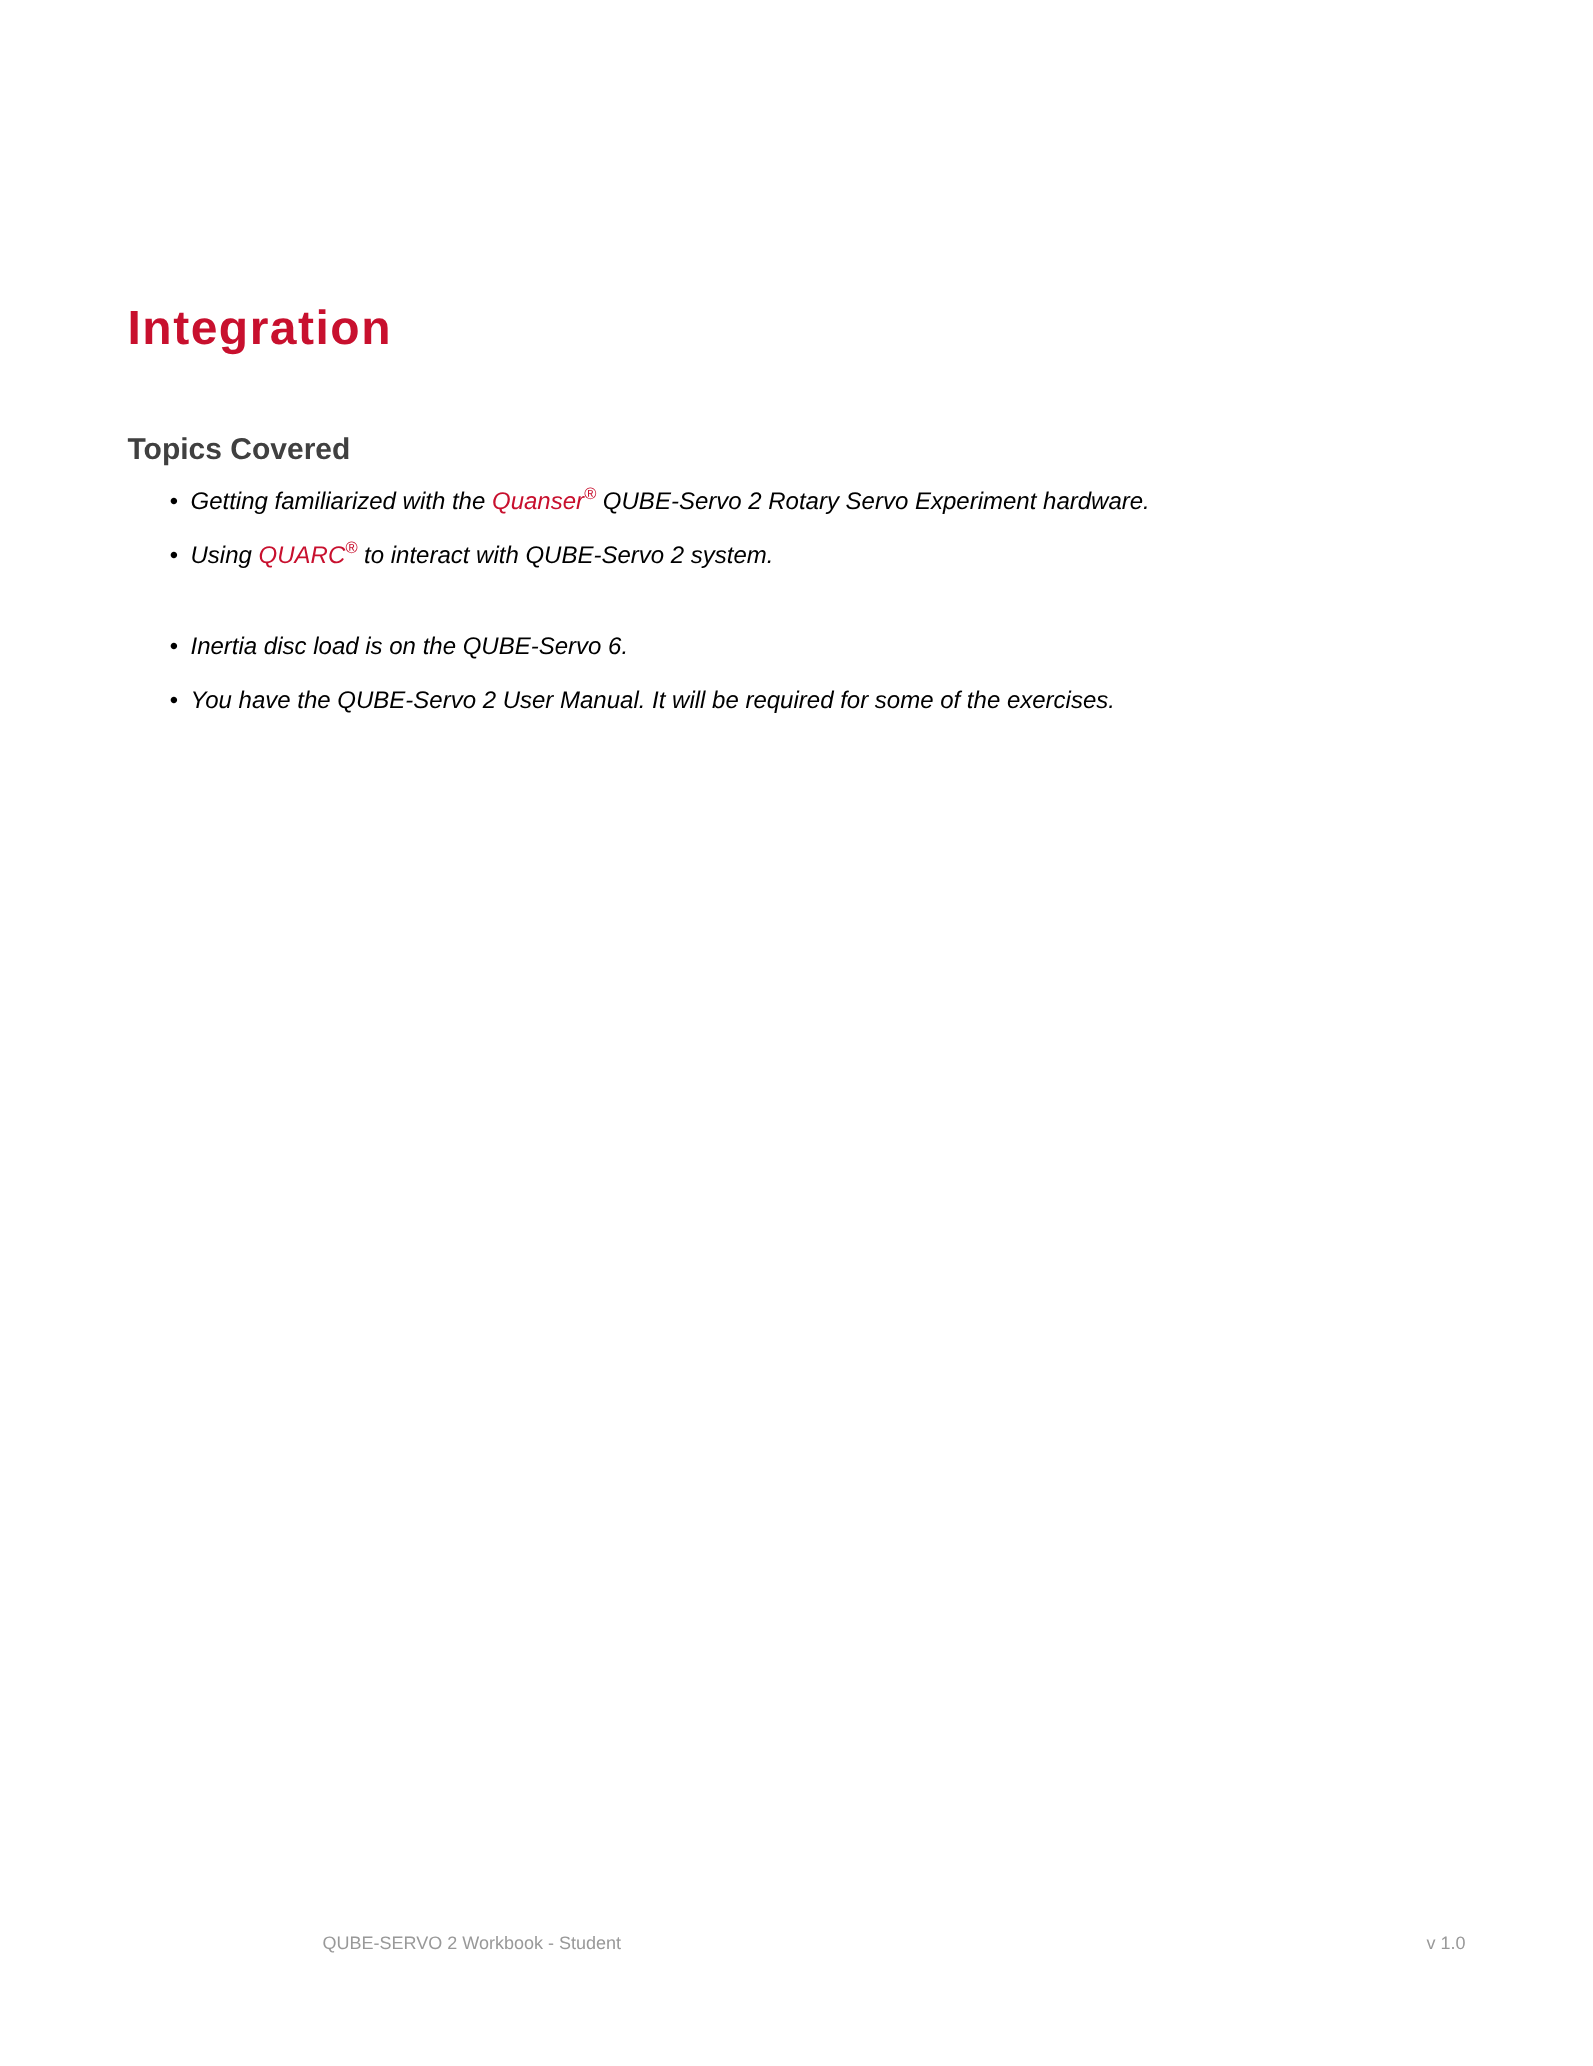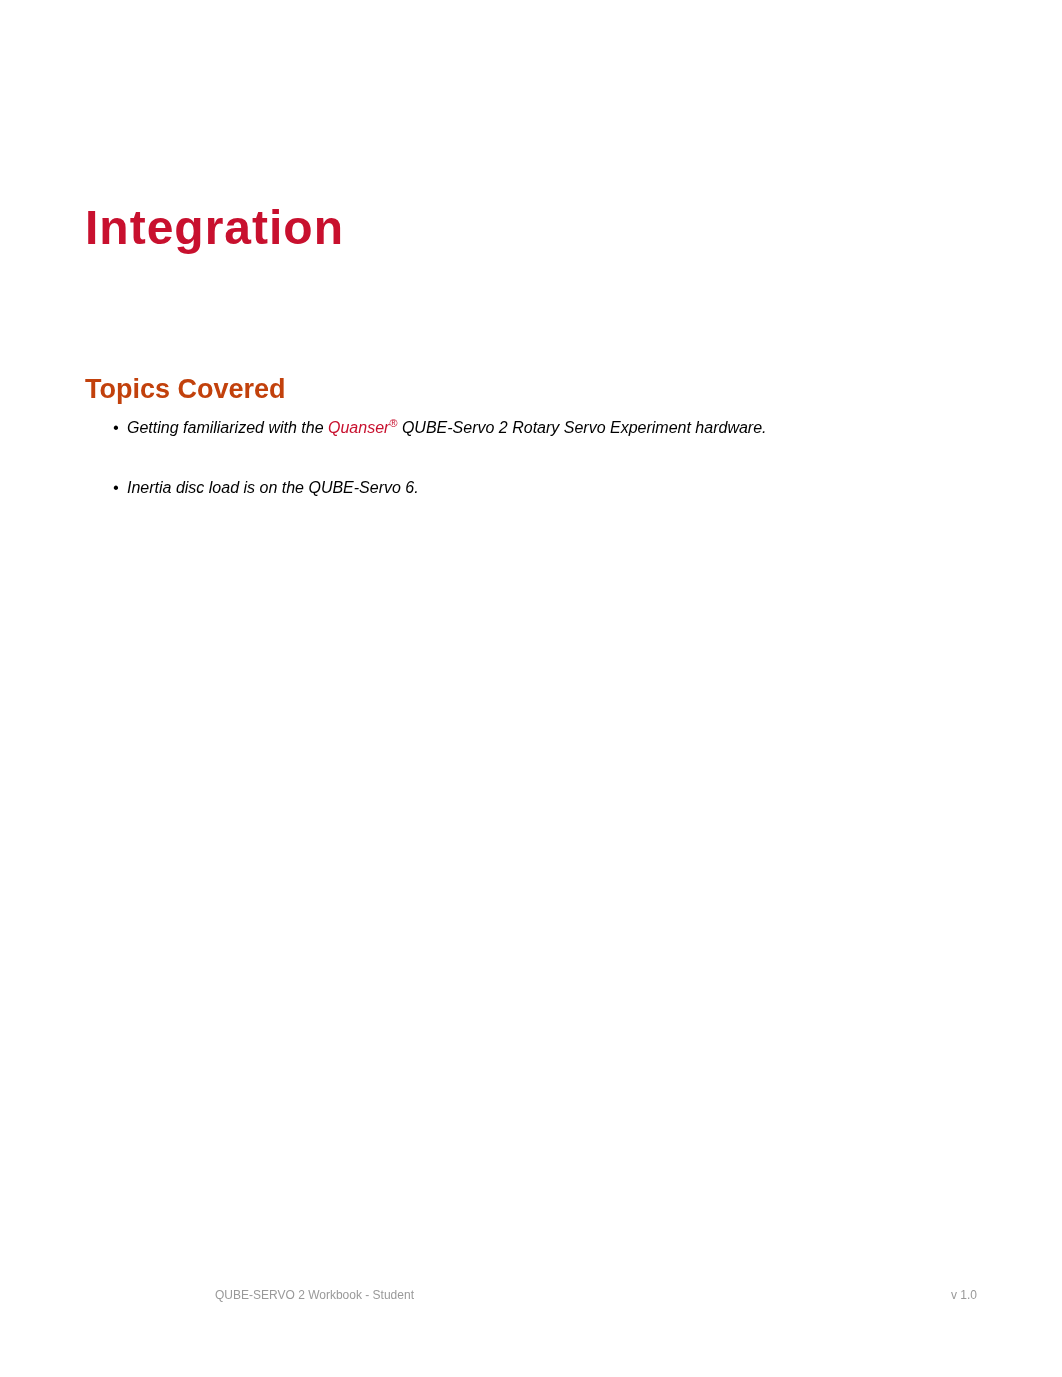--- a/index.html
+++ b/index.html
@@ -13,30 +13,30 @@
       width: 1062px;
       height: 1377px;
       position: relative;
       color: #000000;
     }
     .page {
       padding: 200px 85px 0 85px;
     }
     .main-title {
       font-family: "Arial Black", Arial, sans-serif;
-      font-size: 48px;
+      font-size: 32px;
       font-weight: 900;
       color: #c8102e;
       letter-spacing: 1px;
-      margin-bottom: 119px;
+      margin-bottom: 52px;
     }
     .section-heading {
-      font-size: 27px;
+      font-size: 20px;
       font-weight: bold;
-      color: #c2410c;
+      color: #404040;
       margin-bottom: 12px;
     }
     .bullet-list {
       list-style: none;
       margin-left: 28px;
       margin-bottom: 38px;
     }
     .bullet-list li {
       font-size: 16px;
       line-height: 1.4;
@@ -82,25 +82,31 @@
 <body>
 
 <div class="page">
   <h1 class="main-title">Integration</h1>
 
   <h2 class="section-heading">Topics Covered</h2>
   <ul class="bullet-list">
     <li>
       <span>Getting familiarized with the </span><span class="link-text">Quanser</span><span class="reg-sup-red">®</span><span> QUBE-Servo 2 Rotary Servo Experiment hardware.</span>
     </li>
+    <li>
+      <span>Using </span><span class="link-text">QUARC</span><span class="reg-sup-red">®</span><span> to interact with QUBE-Servo 2 system.</span>
+    </li>
   </ul>
 
   <ul class="bullet-list">
     <li>
       <span>Inertia disc load is on the QUBE-Servo 6.</span>
+    </li>
+    <li>
+      <span>You have the QUBE-Servo 2 User Manual. It will be required for some of the exercises.</span>
     </li>
   </ul>
 </div>
 
 <div class="footer">
   <span class="footer-left">QUBE-SERVO 2 Workbook - Student</span>
   <span class="footer-right">v 1.0</span>
 </div>
 
 </body></html>

